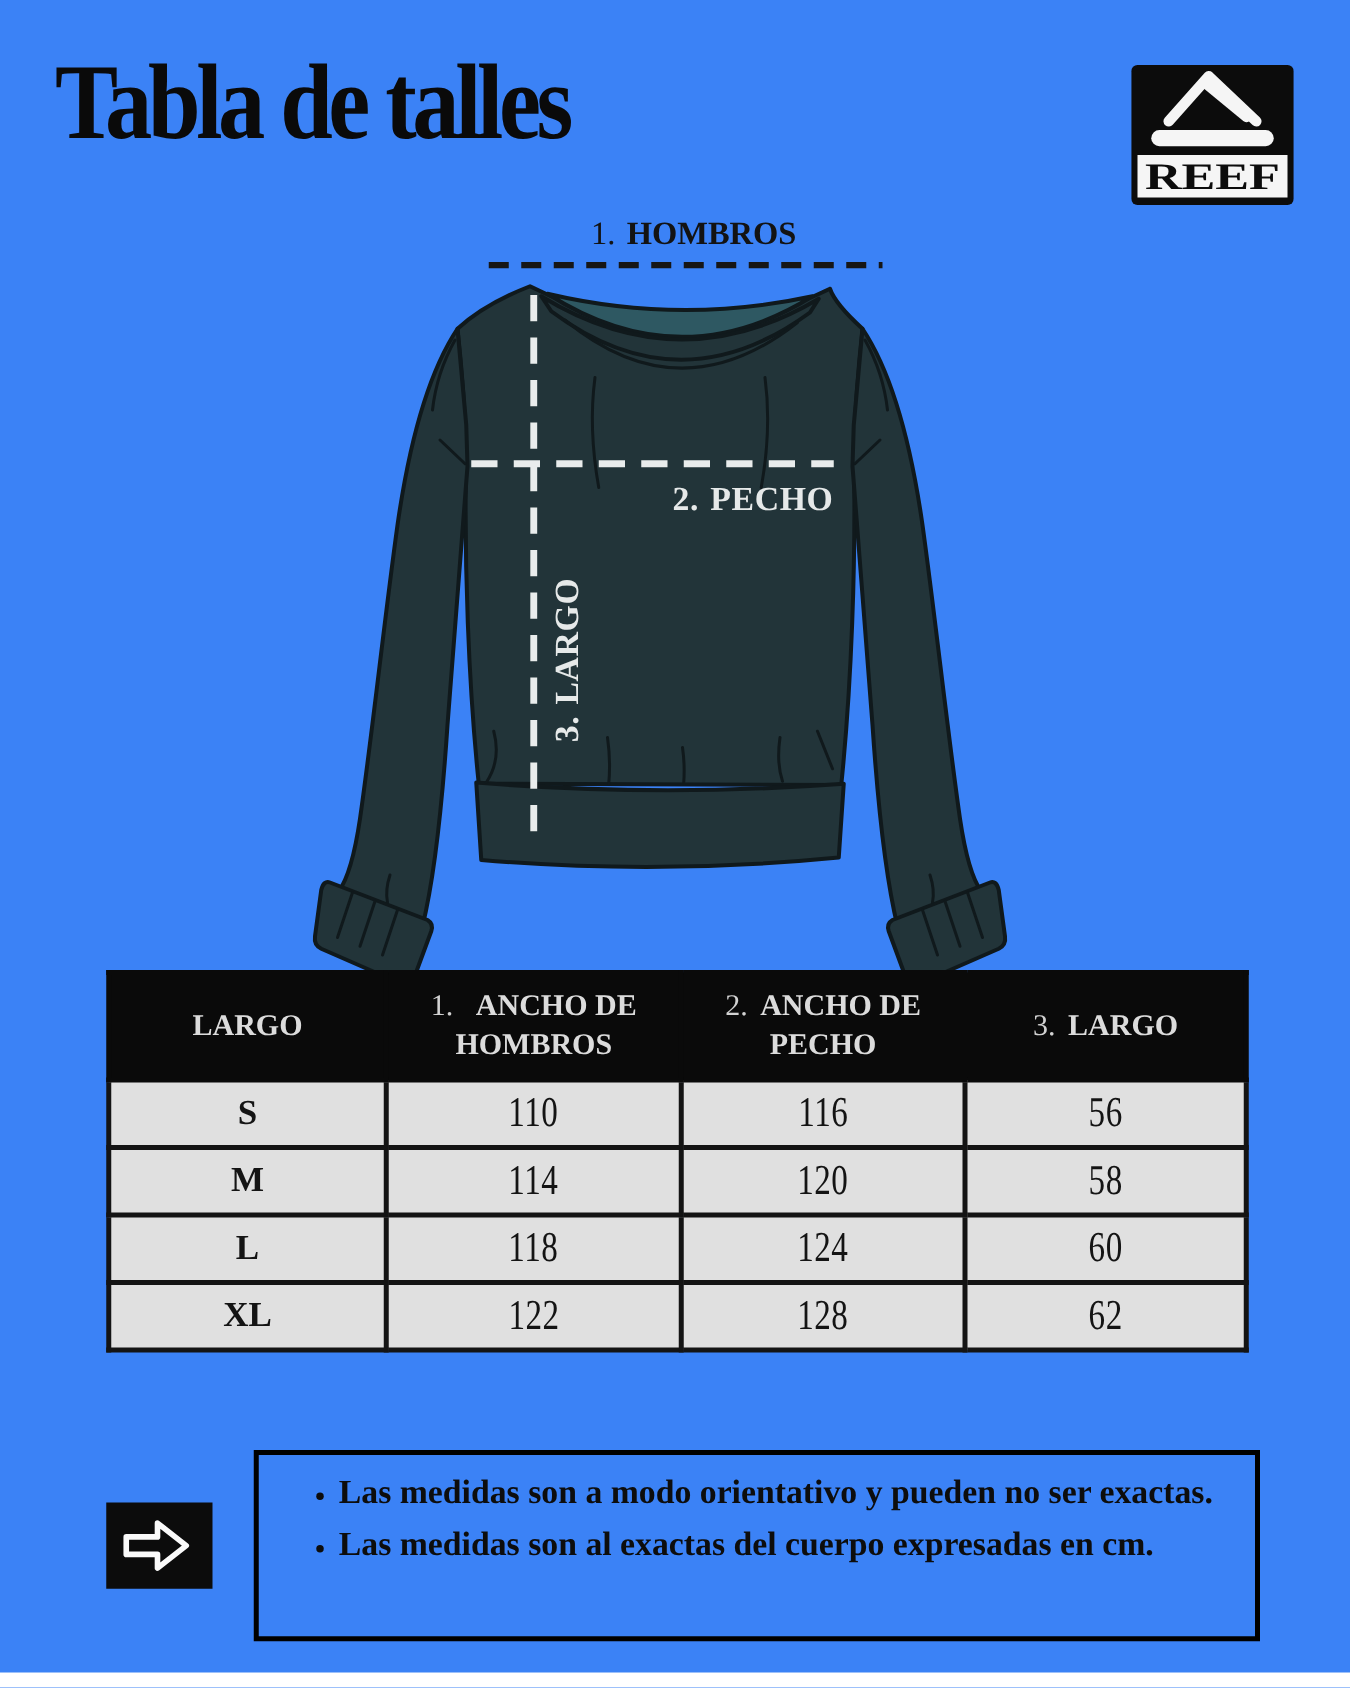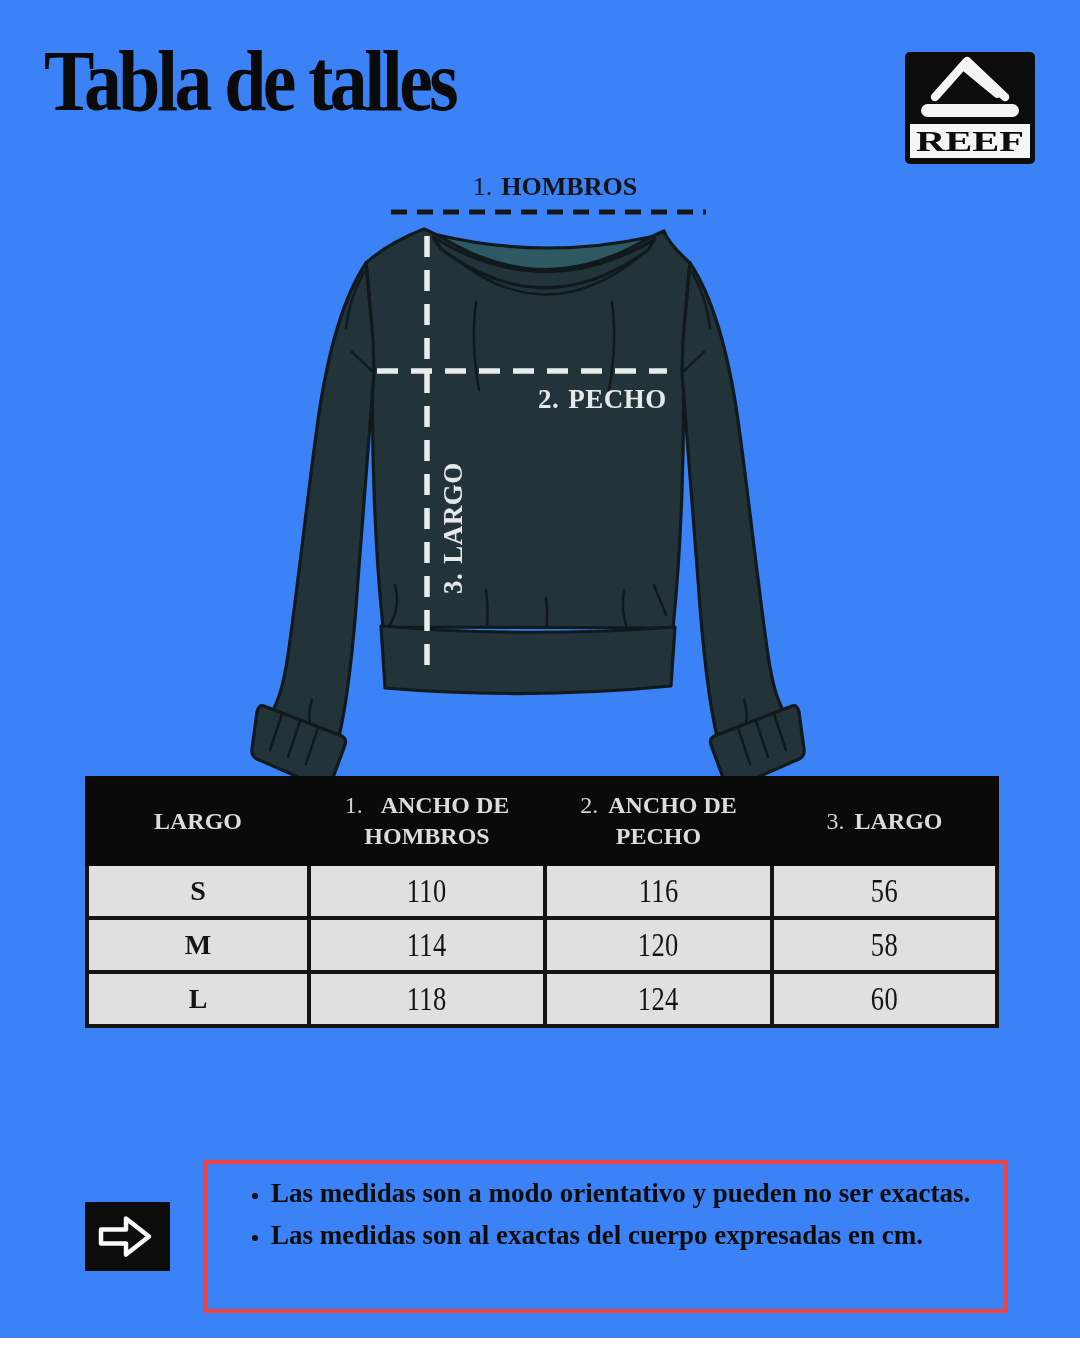--- a/index.html
+++ b/index.html
@@ -33,21 +33,21 @@
   .size-table thead .hcell { display:flex; flex-direction:column; justify-content:center; align-items:center; line-height:31px; }
   .size-table thead .pfx { font-weight:400; color:#d2d2d2; margin-right:10px; }
   .size-table thead th:nth-child(2) .pfx { margin-right:18px; }
   .size-table tbody th, .size-table tbody td { background:#e0e0e0; border:4px solid #141414;
                          height:54px; text-align:center; vertical-align:middle; color:#141414; }
   .size-table tbody th { font-size:28px; font-weight:700; }
   .size-table tbody td { font-size:34px; font-weight:500; }
   .size-table .num { display:inline-block; transform:scaleX(0.78); letter-spacing:0.5px; }
 
   .notes-box { position:absolute; left:203px; top:1160px; width:805px; height:153px;
-               border:4px solid #ef4444; }
+               border:4px solid #000000; }
   .notes-box ul { margin:11px 18px 0 0; padding-left:64px; }
   .notes-box li { font-size:27px; font-weight:700; color:#0d0d0d; line-height:37px; margin-bottom:5px; }
   .notes-box li::marker { font-size:20px; }
 
   .arrow-box { position:absolute; left:85px; top:1202px; width:85px; height:69px; background:#0c0c0c; }
 </style>
 </head>
 <body>
 
 <div class="page">
@@ -169,20 +169,26 @@
         <td><span class="num">114</span></td>
         <td><span class="num">120</span></td>
         <td><span class="num">58</span></td>
       </tr>
       <tr>
         <th>L</th>
         <td><span class="num">118</span></td>
         <td><span class="num">124</span></td>
         <td><span class="num">60</span></td>
       </tr>
+      <tr>
+        <th>XL</th>
+        <td><span class="num">122</span></td>
+        <td><span class="num">128</span></td>
+        <td><span class="num">62</span></td>
+      </tr>
     </tbody>
   </table>
 
   <div class="notes-box">
     <ul>
       <li>Las medidas son a modo orientativo y pueden no ser exactas.</li>
       <li>Las medidas son al exactas del cuerpo expresadas en cm.</li>
     </ul>
   </div>
 

